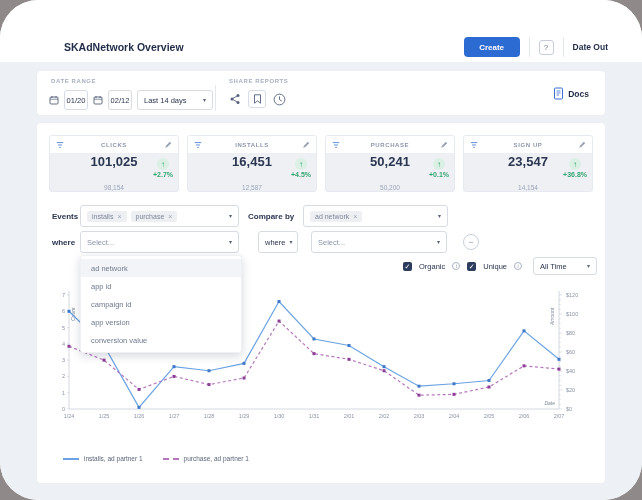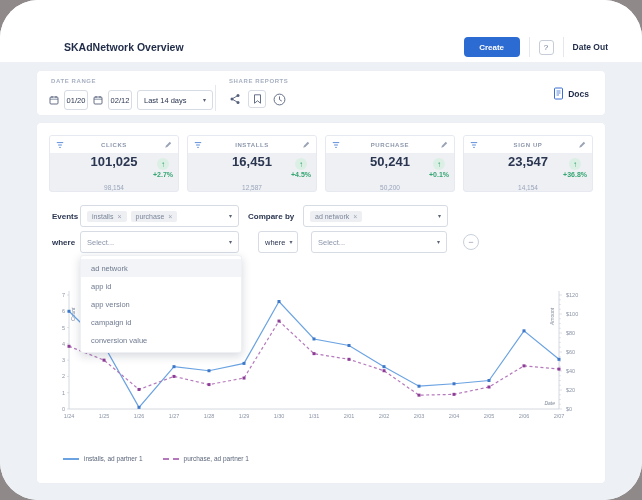--- a/index.html
+++ b/index.html
@@ -324,25 +324,45 @@
           <span class="caret">▾</span>
         </div>
         <div class="minus-btn">
           <span>−</span>
         </div>
       </div>
 
       <div class="dropdown">
         <div class="dd-item active">ad network</div>
         <div class="dd-item">app id</div>
+        <div class="dd-item">campaign id</div>
         <div class="dd-item">app version</div>
-        <div class="dd-item">campaign id</div>
         <div class="dd-item">conversion value</div>
       </div>
 
+      <div class="controls">
+        <span class="cb">
+            <span>✓</span>
+          </span>
+        <span class="cb-label">Organic</span>
+        <span class="info">
+            <span>i</span>
+          </span>
+        <span class="cb">
+            <span>✓</span>
+          </span>
+        <span class="cb-label">Unique</span>
+        <span class="info">
+            <span>i</span>
+          </span>
+        <div class="time-select">
+          <span>All Time</span>
+          <span class="caret">▾</span>
+        </div>
+      </div>
 
       <div class="chart-wrap">
         <svg class="chart" width="554" height="150">
             <line x1="24" y1="10" x2="24" y2="128" stroke="#c9cfd8" stroke-width="0.8"></line>
             <line x1="24" y1="128" x2="514" y2="128" stroke="#c9cfd8" stroke-width="0.8"></line>
             <line x1="514" y1="10" x2="514" y2="128" stroke="#c9cfd8" stroke-width="0.8"></line>
             <text x="20" y="130" font-size="5.5" fill="#8a93a6" text-anchor="end">0</text>
             <line x1="22" y1="128" x2="24" y2="128" stroke="#c9cfd8" stroke-width="0.6"></line>
             <text x="20" y="113.71428571428572" font-size="5.5" fill="#8a93a6" text-anchor="end">1</text>
             <line x1="22" y1="111.71428571428572" x2="24" y2="111.71428571428572" stroke="#c9cfd8" stroke-width="0.6"></line>

